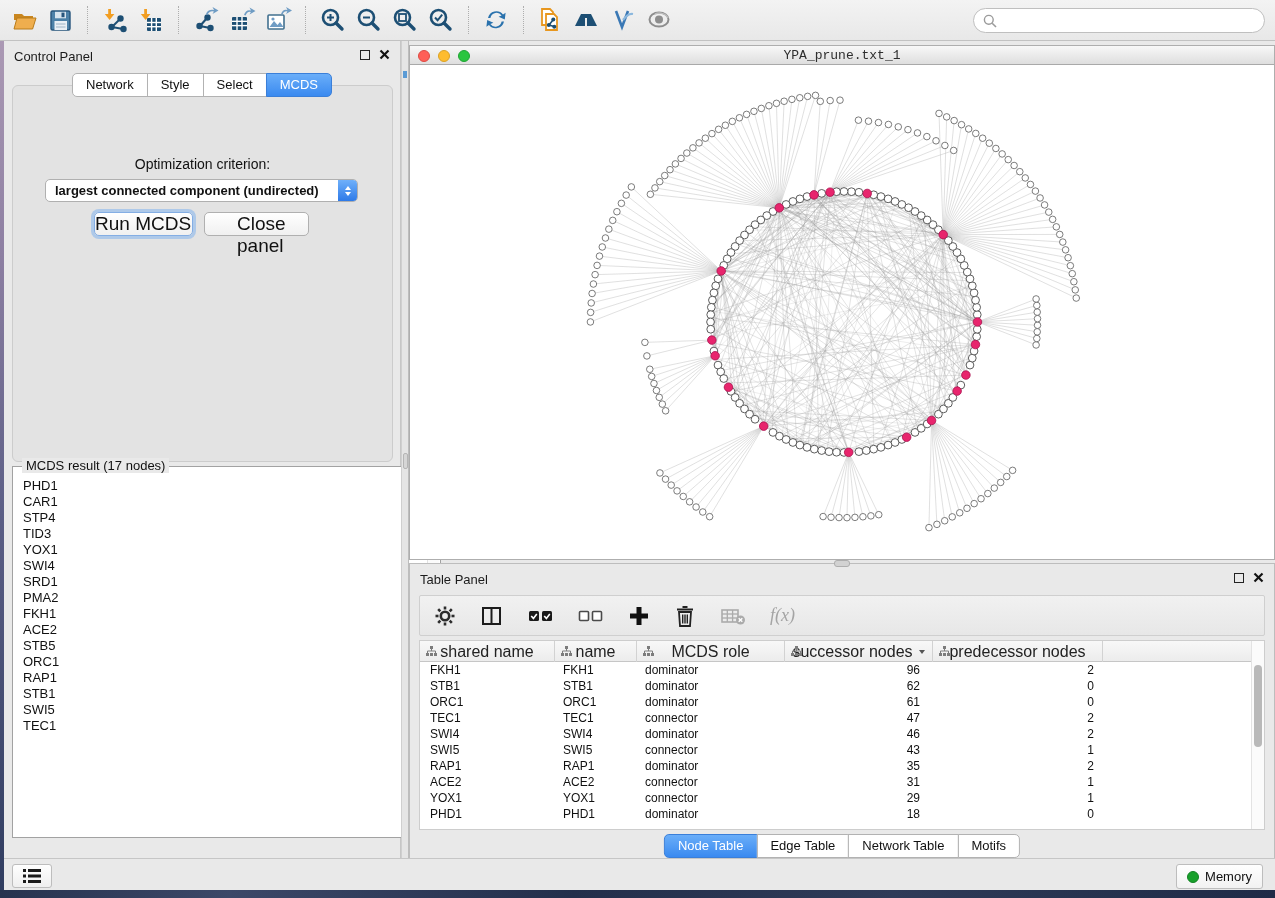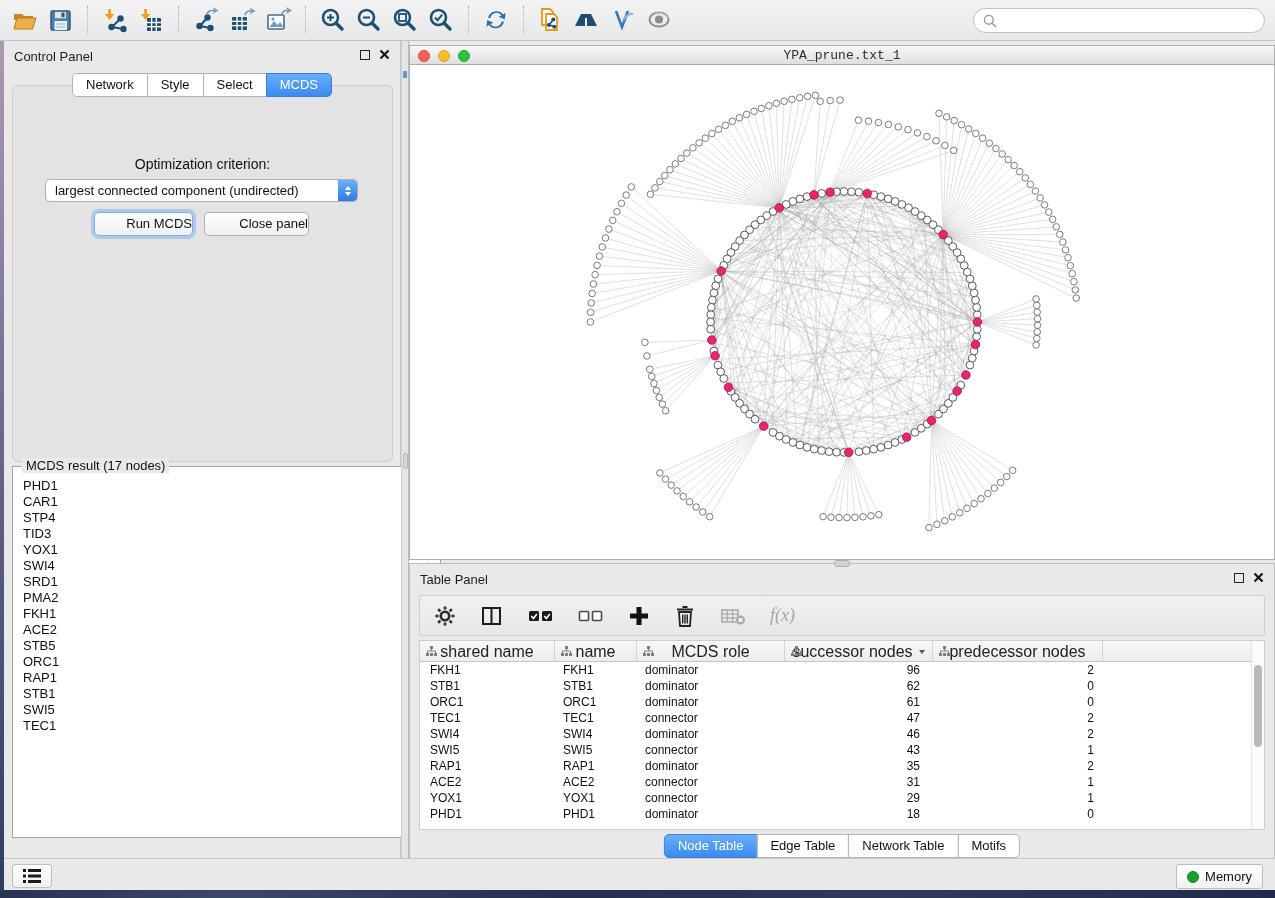--- a/index.html
+++ b/index.html
@@ -30,27 +30,27 @@
   .float-glyph{width:10px;height:10px;border:1.6px solid #222;display:inline-block;}
   .seg{display:flex;position:absolute;top:32px;left:50%;transform:translateX(-50%);}
   .seg-btn{background:#fff;border:1px solid #b2b2b2;padding:3px 13px 4px;font-size:13px;color:#111;margin-left:-1px;}
   .seg-btn:first-child{border-radius:5px 0 0 5px;margin-left:0;}
   .seg-btn:last-child{border-radius:0 5px 5px 0;}
   .seg-btn.active{background:linear-gradient(#6aaef9,#3a8af0);border-color:#3a7fd9;color:#fff;}
   .cp-content{position:absolute;left:8px;top:44px;width:381px;height:377px;background:#e3e3e3;
     border:1px solid #cccccc;border-radius:6px;}
   .opt-label{position:absolute;top:70px;width:100%;text-align:center;font-size:14px;color:#111;}
   .dropdown{position:absolute;left:32px;top:93px;width:313px;height:23px;background:#fff;
-    border:1px solid #b0b0b0;border-radius:5px;font-size:13px;color:#111;line-height:21px;padding-left:9px;}
+    border:1px solid #b0b0b0;border-radius:5px;font-size:13px;color:#111;line-height:21px;padding-left:9px;font-weight:bold;}
   .dd-stepper{position:absolute;right:0;top:0;bottom:0;width:19px;border-radius:0 4px 4px 0;
     background:linear-gradient(#6fb0fa,#2e7ae8);display:flex;flex-direction:column;align-items:center;justify-content:center;gap:2px;}
   .tri-up{width:0;height:0;border-left:3.5px solid transparent;border-right:3.5px solid transparent;border-bottom:4.5px solid #fff;}
   .tri-dn{width:0;height:0;border-left:3.5px solid transparent;border-right:3.5px solid transparent;border-top:4.5px solid #fff;}
   .btn{position:absolute;top:126px;height:24px;background:linear-gradient(#ffffff,#f0f0f0);
-    border:1px solid #b0b0b0;border-radius:5px;font-size:13px;color:#111;text-align:right;line-height:22px;}
+    border:1px solid #b0b0b0;border-radius:5px;font-size:19px;color:#111;text-align:left;line-height:22px;}
   .btn-run{left:81px;width:99px;border-color:#84aee4;box-shadow:0 0 0 3px rgba(109,168,240,.45);}
   .btn-close{left:191px;width:105px;padding-left:32px;}
   .mcds-group{position:absolute;left:8px;top:425px;width:429px;height:372px;background:#fff;border:1px solid #a2a2a2;}
   .mcds-legend{position:absolute;left:9px;top:-9px;background:#e9e9e9;padding:0 4px;font-size:13px;color:#111;}
   .mcds-list{position:absolute;left:1px;top:7px;right:13px;bottom:1px;overflow:hidden;padding:4px 0 0 9px;}
   .mcds-item{font-size:13px;line-height:16px;color:#111;}
   .mcds-scroll{position:absolute;right:1px;top:7px;width:12px;bottom:1px;background:#fbfbfb;border-left:1px solid #e2e2e2;}
 
   
   .vsplit{position:absolute;left:401px;top:41px;width:8px;height:817px;background:#e5e5e5;

